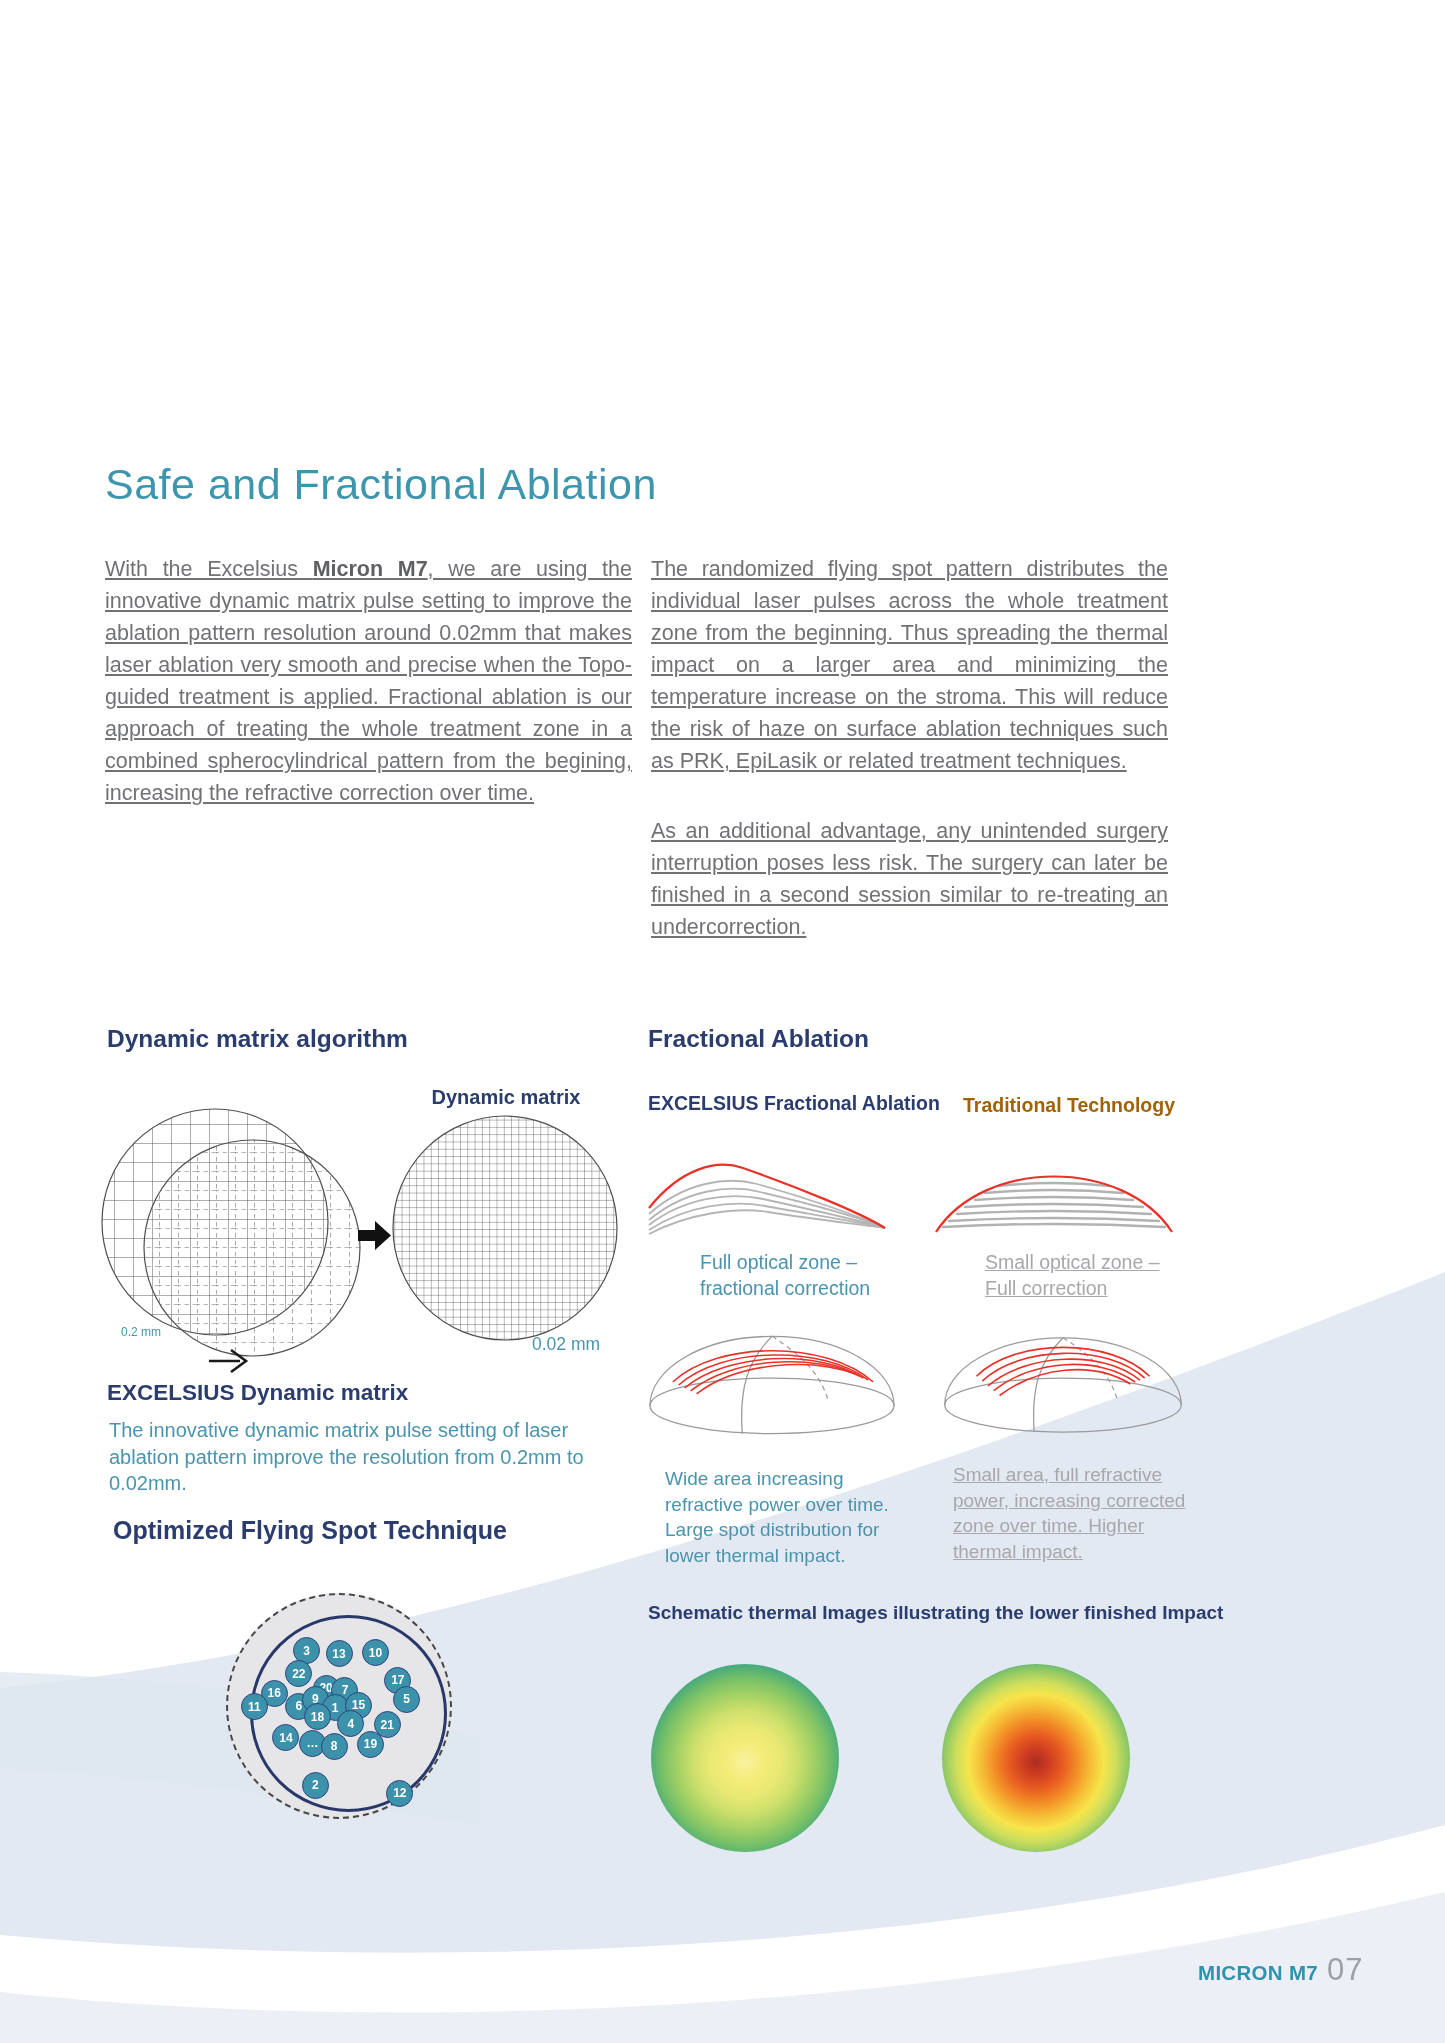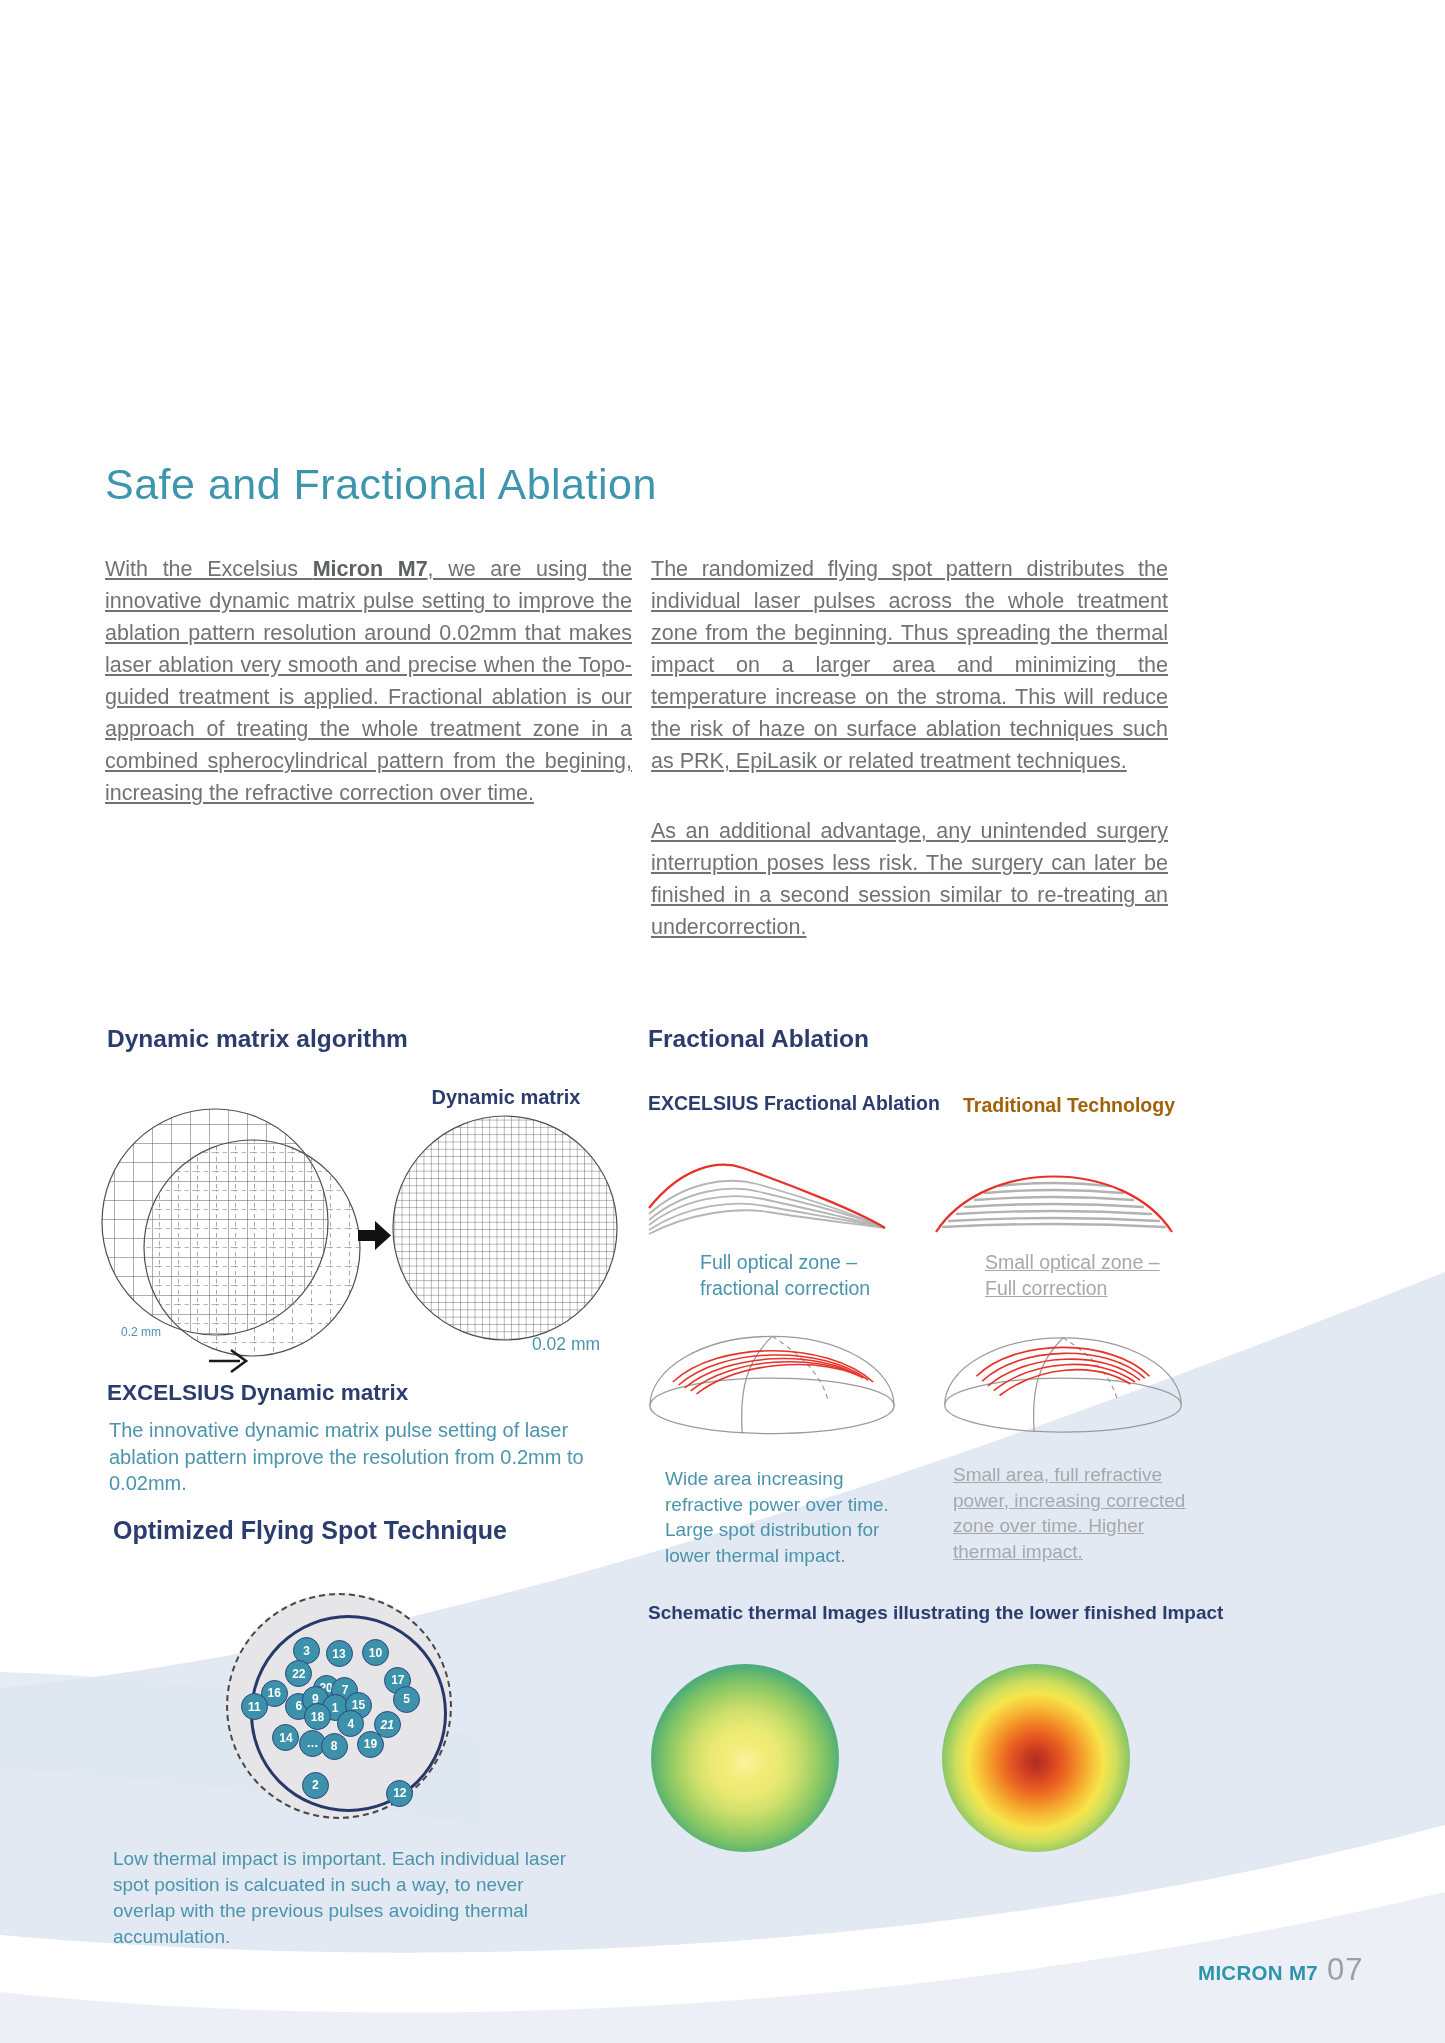--- a/index.html
+++ b/index.html
@@ -213,31 +213,30 @@
         <div class="spot-dot" style="left: 44.2%; top: 42%;">20</div>
         <div class="spot-dot" style="left: 52.7%; top: 42.9%;">7</div>
         <div class="spot-dot" style="left: 80.5%; top: 46.9%;">5</div>
         <div class="spot-dot" style="left: 31.9%; top: 50%;">6</div>
         <div class="spot-dot" style="left: 39.4%; top: 46.9%;">9</div>
         <div class="spot-dot" style="left: 11.9%; top: 50.4%;">11</div>
         <div class="spot-dot" style="left: 48.2%; top: 50.9%;">1</div>
         <div class="spot-dot" style="left: 58.8%; top: 49.6%;">15</div>
         <div class="spot-dot" style="left: 40.3%; top: 54.9%;">18</div>
         <div class="spot-dot" style="left: 55.3%; top: 58%;">4</div>
-        <div class="spot-dot" style="left: 71.7%; top: 58.4%; font-style: italic;">21</div>
+        <div class="spot-dot" style="left: 71.7%; top: 58.4%;">21</div>
         <div class="spot-dot" style="left: 26.1%; top: 64.2%;">14</div>
         <div class="spot-dot" style="left: 38.1%; top: 66.8%;">…</div>
         <div class="spot-dot" style="left: 47.8%; top: 68.1%;">8</div>
         <div class="spot-dot" style="left: 64.2%; top: 67.3%;">19</div>
         <div class="spot-dot" style="left: 39.4%; top: 85.8%;">2</div>
         <div class="spot-dot" style="left: 77.4%; top: 89.4%;">12</div>
       </div>
   </div>
 
-  <div class="abs teal fs-caption">Low thermal impact is important. Each individual laser spot position is calcuated in such a way, to never overlap with the previous pulses avoiding thermal accumulation.</div>
 
   <div class="abs h-navy thermal-heading">Schematic thermal Images illustrating the lower finished Impact</div>
   <div class="abs thermal thermal-low"></div>
   <div class="abs thermal thermal-high"></div>
 
   <div class="abs footer">
     <span class="footer-brand">MICRON M7</span>
     <span class="footer-page">07</span>
   </div>
 

